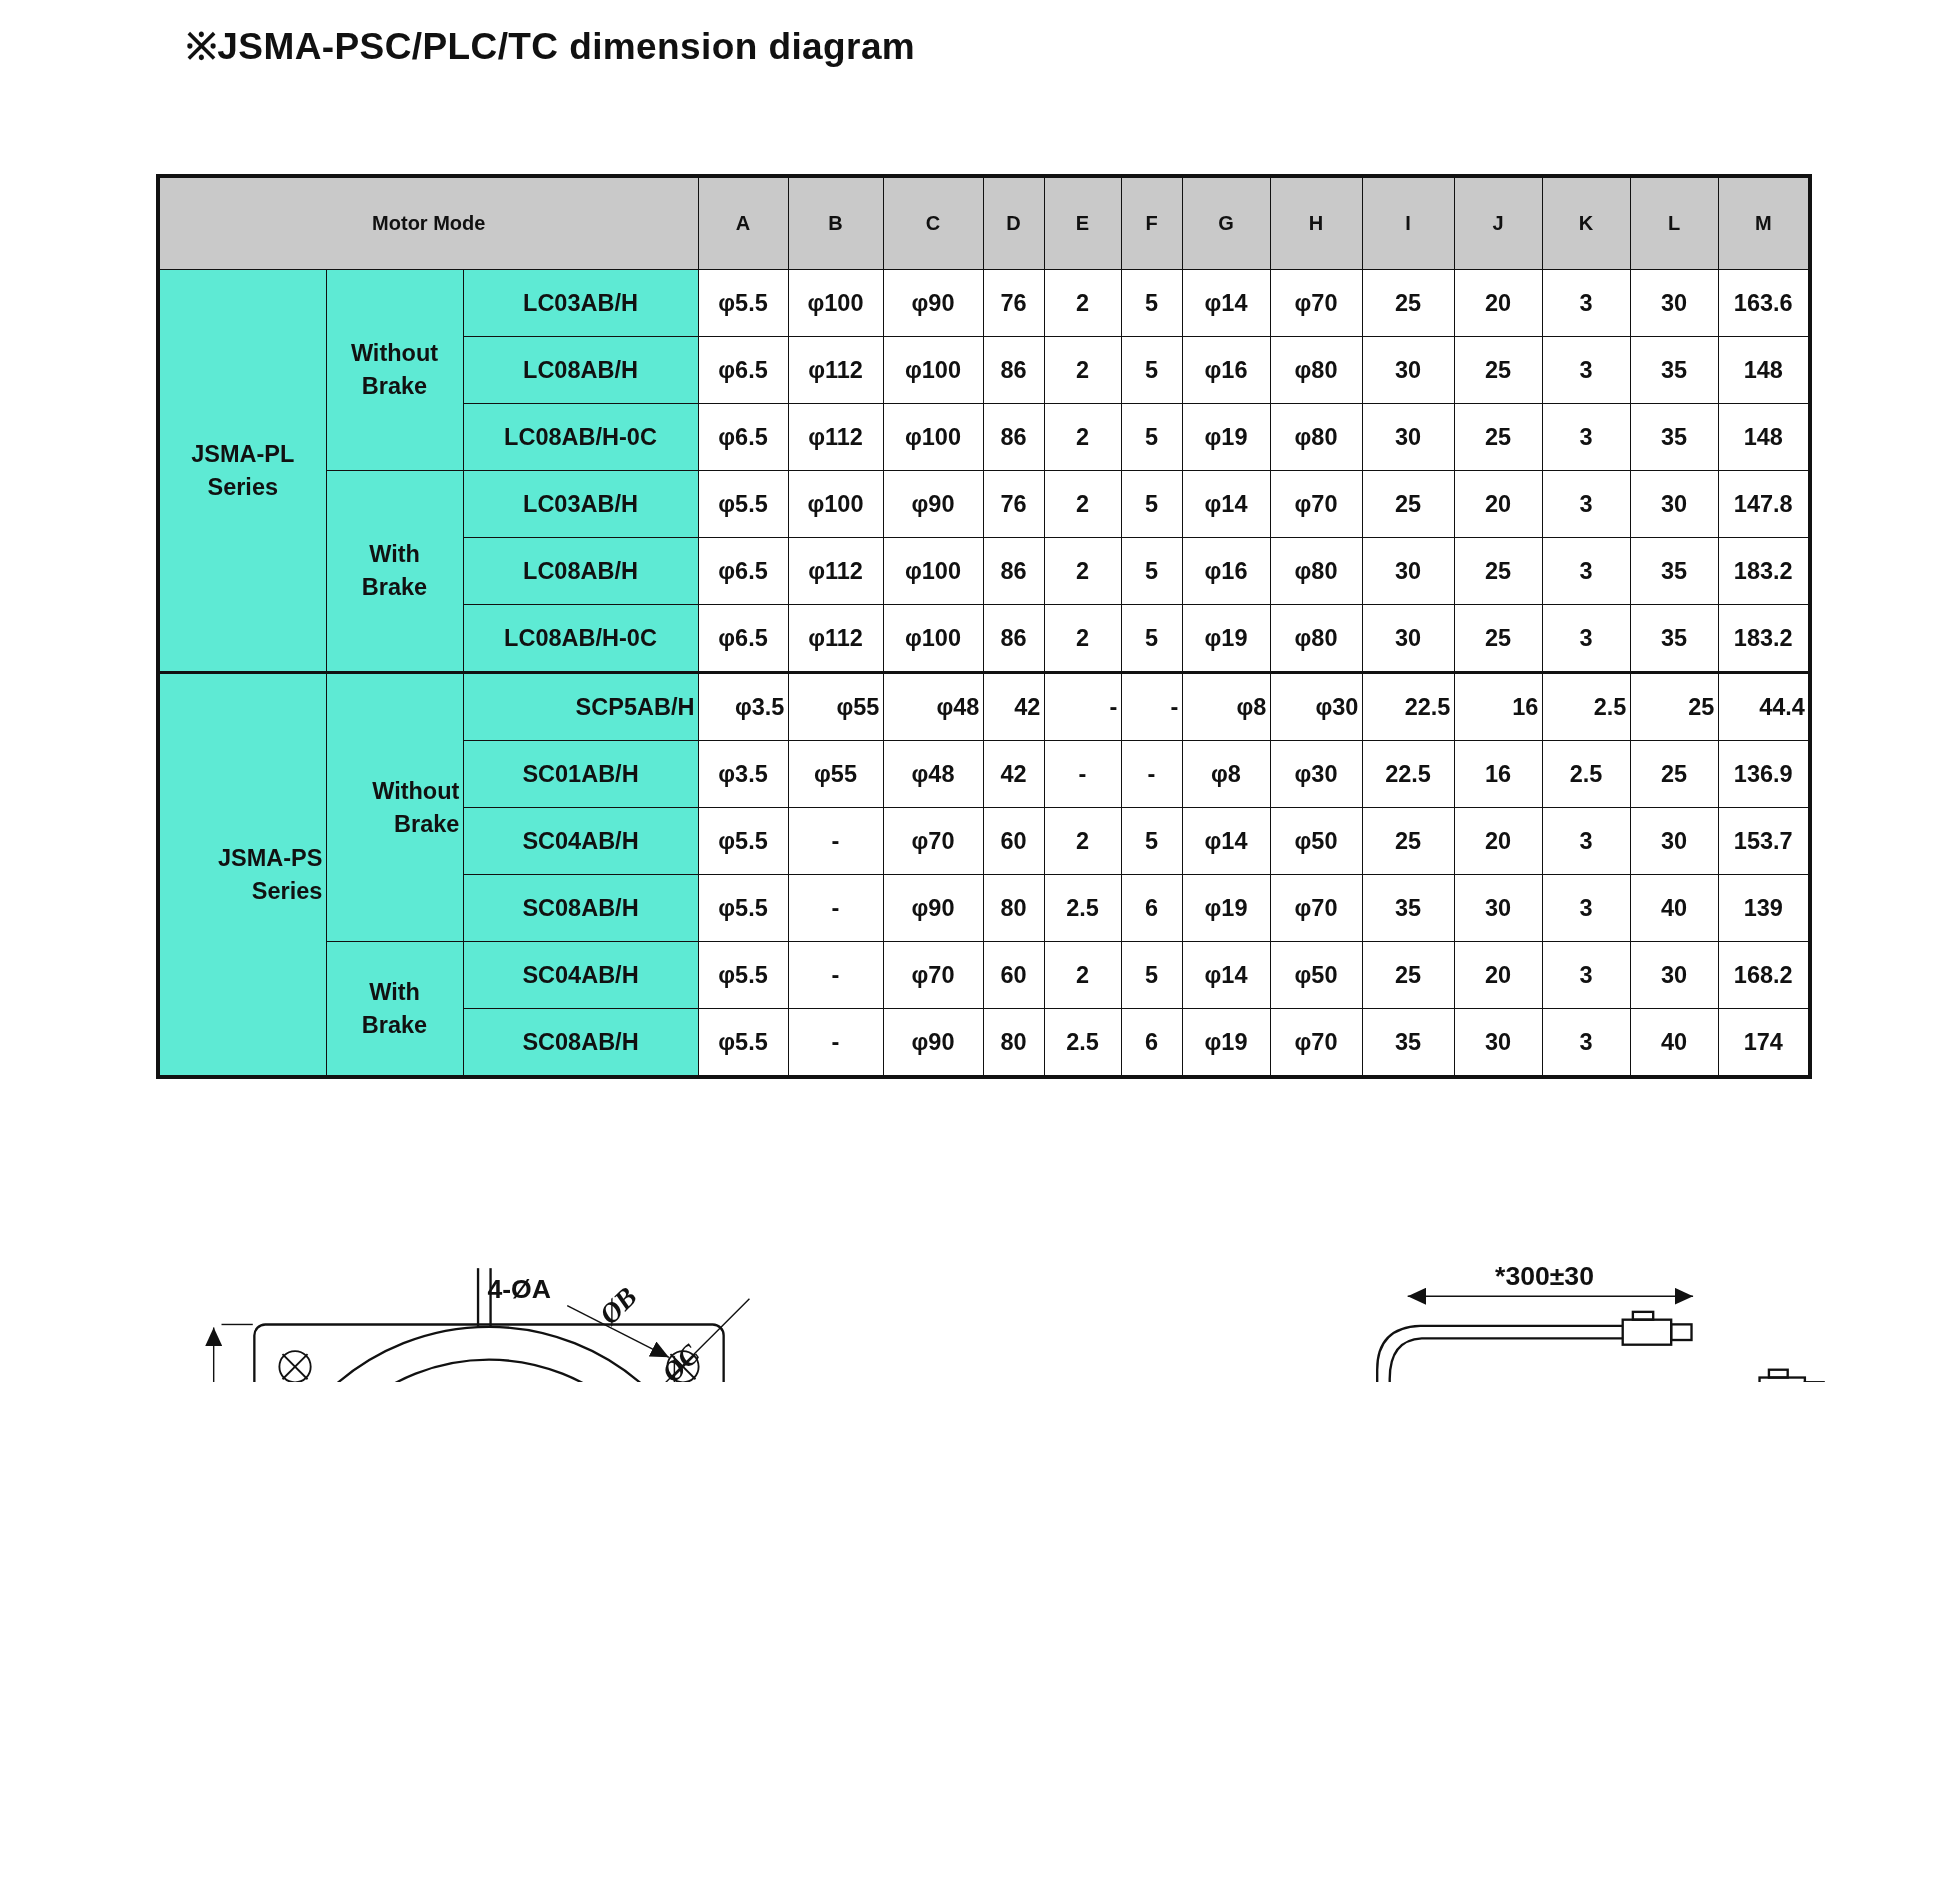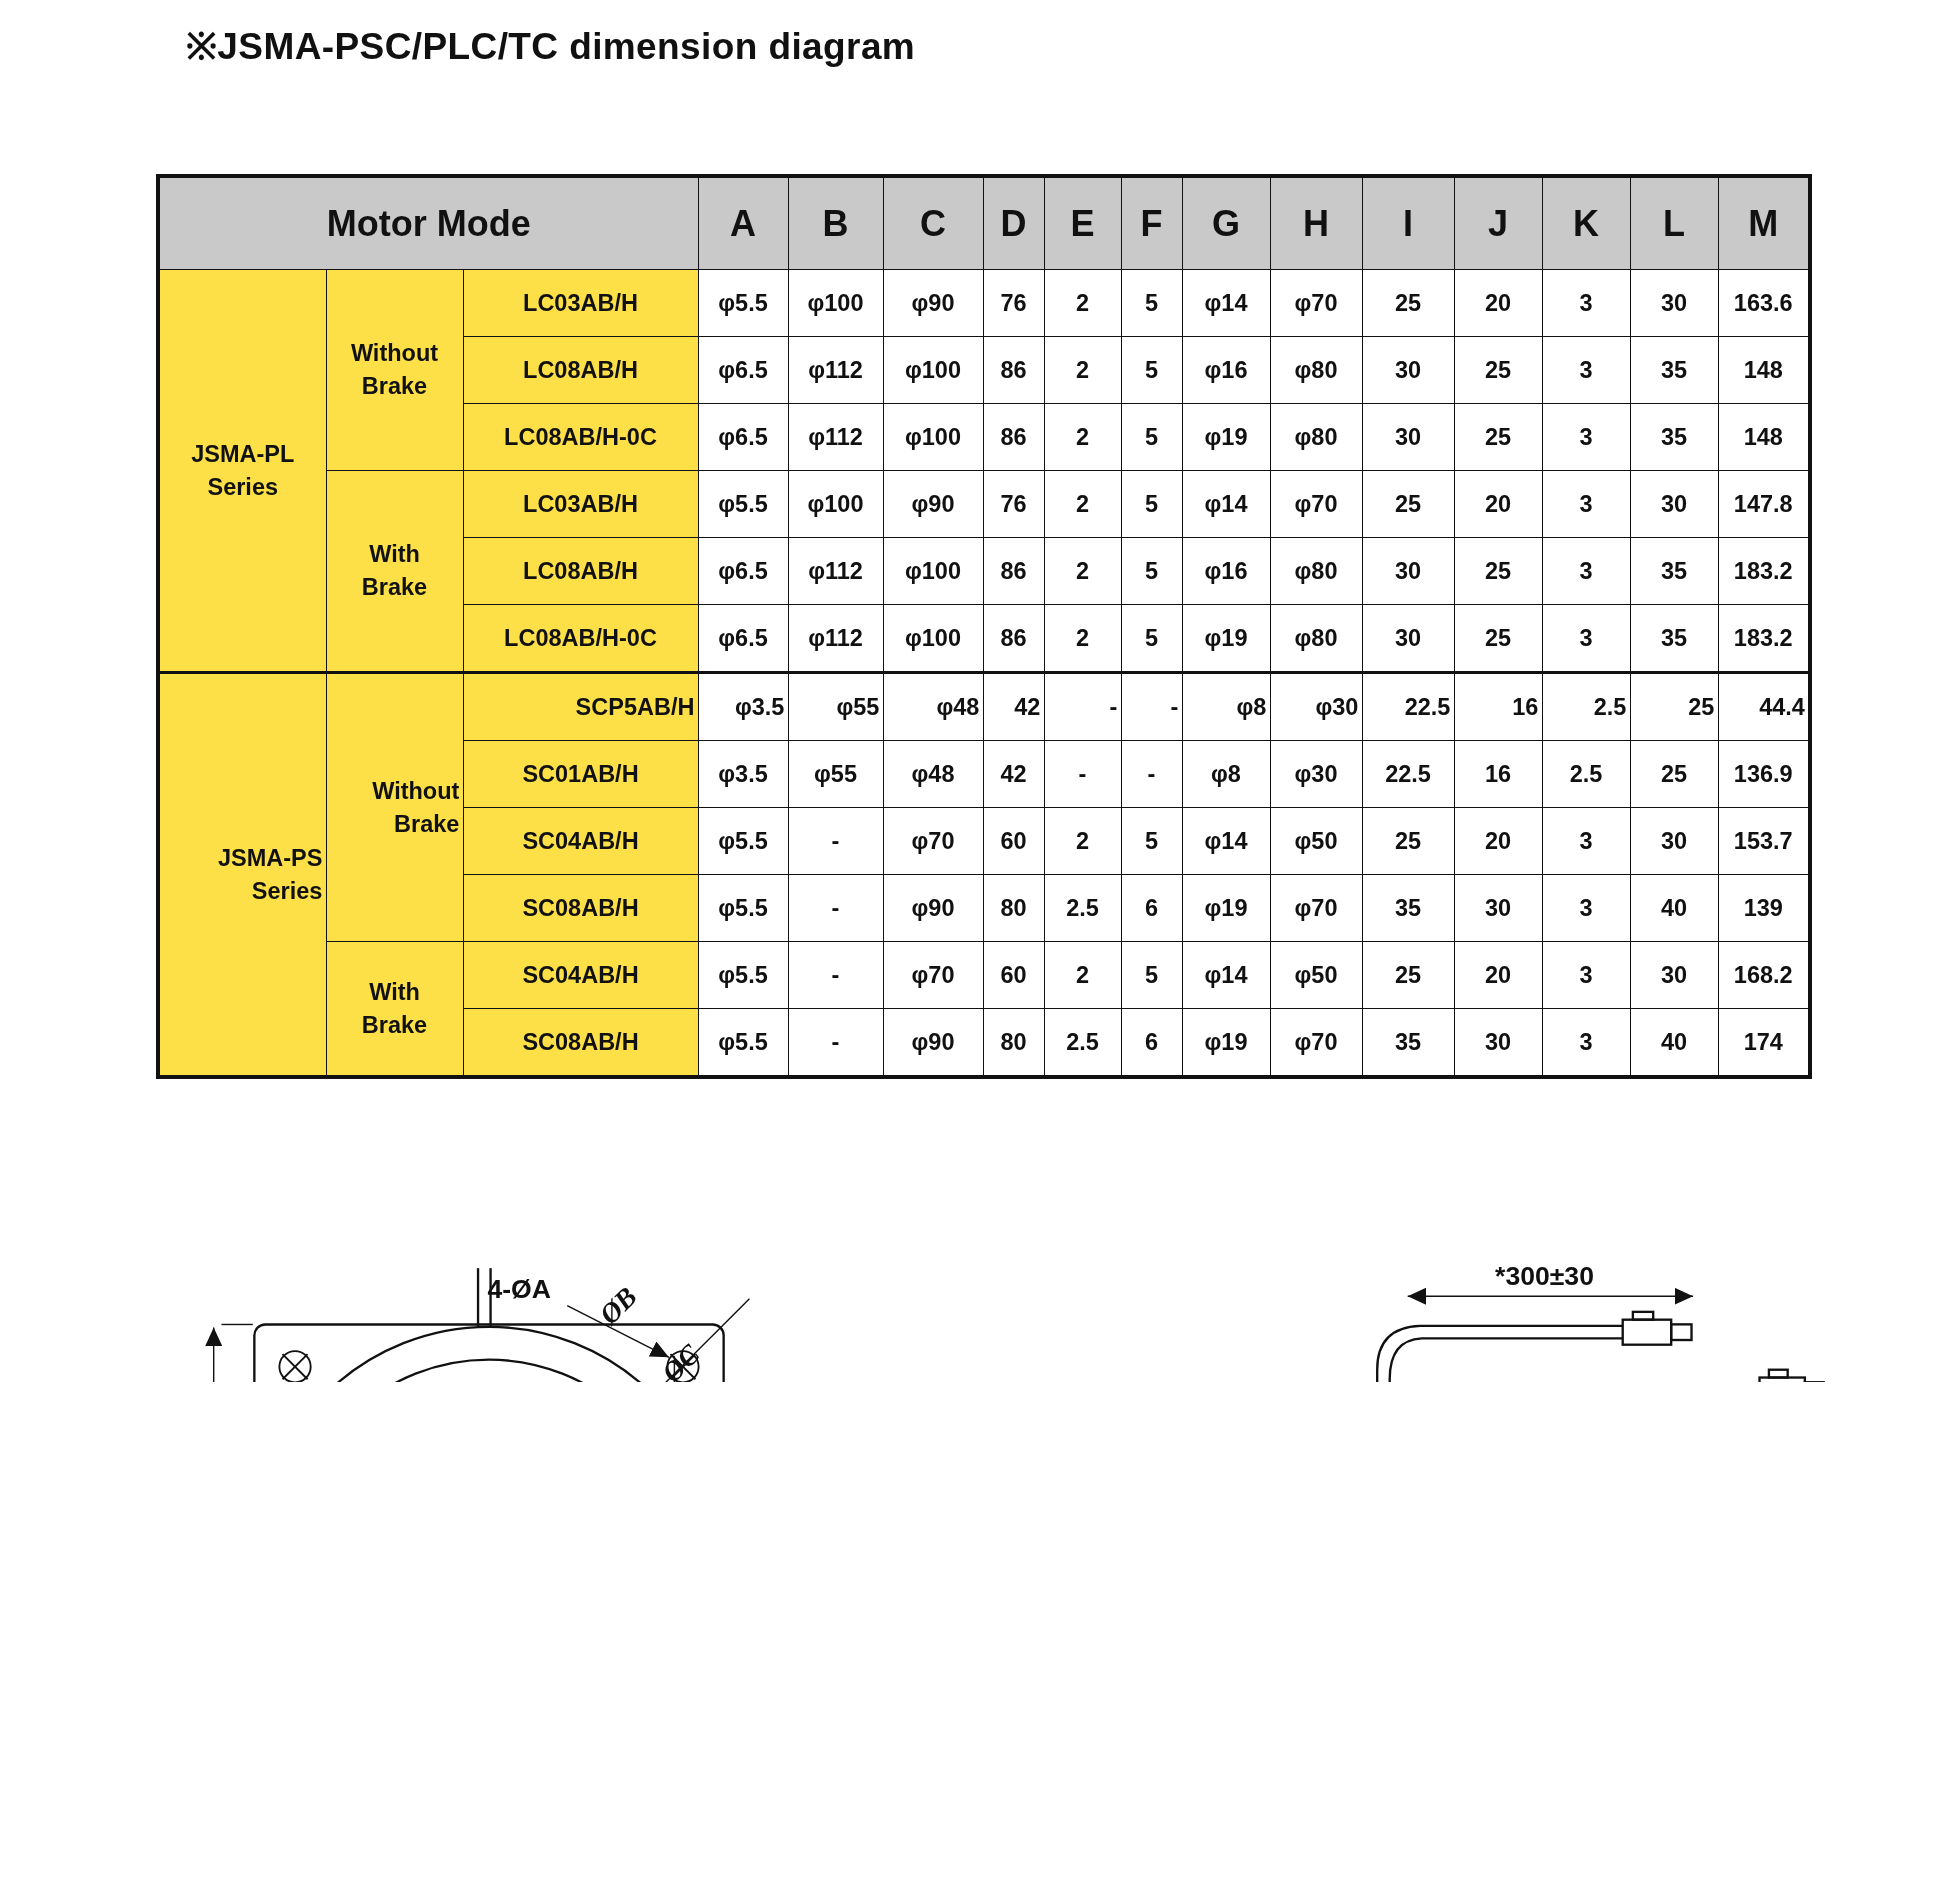--- a/index.html
+++ b/index.html
@@ -4,23 +4,23 @@
 <style>
   html,body { margin:0; padding:0; background:#ffffff; }
   .page { position:relative; width:1941px; height:1382px; background:#ffffff;
           font-family:"Liberation Sans",sans-serif; color:#111; overflow:hidden; }
   .title { position:absolute; left:186px; top:19px; font-size:37px; font-weight:bold; letter-spacing:0.4px; }
 
   table.dims { position:absolute; left:156px; top:174px; border-collapse:collapse;
                border:4.7px solid #111; table-layout:fixed; }
   .dims th, .dims td { border:1.6px solid #111; text-align:center; vertical-align:middle;
                        font-weight:bold; color:#111; padding:0 3.1px; }
-  .dims thead th { height:91px; background:#c9c9c9; font-size:36px; }
+  .dims thead th { height:91px; background:#c9c9c9; font-size:20px; }
   .dims td { height:66px; font-size:23.5px; background:#fff; }
-  .dims td.g { background:#fde047; }
+  .dims td.g { background:#5eead4; }
   .grp { font-size:25px; white-space:pre-line; line-height:1.4; }
   .model { font-size:24px; }
   tr.split td { border-top:3.9px solid #111;text-align:right; }
 
   svg text { stroke:none; }
   .dimtxt { font:italic bold 36px "Liberation Serif",serif; fill:#111; }
   .captxt { font:bold 34px "Liberation Sans",sans-serif; fill:#111; }
   .front-svg { position:absolute; left:176px; top:1240px; }
   .side-svg  { position:absolute; left:790px; top:1224px; }
 </style>

